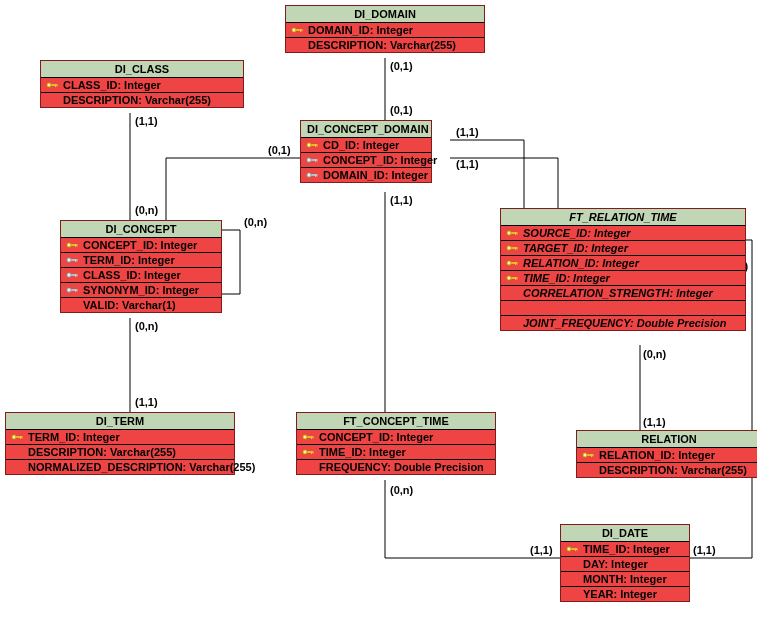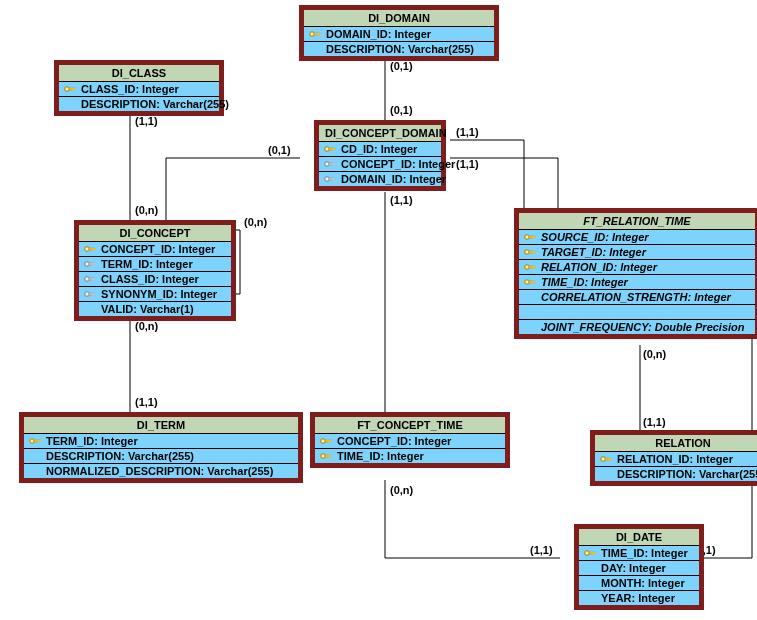--- a/index.html
+++ b/index.html
@@ -9,24 +9,23 @@
     width: 757px;
     height: 620px;
     background: #ffffff;
     font-family: Verdana, Arial, sans-serif;
     font-size: 11px;
     position: relative;
     overflow: hidden;
   }
   .entity {
     position: absolute;
-    background: #7dd3fc;
-    border: 5px solid #7f1d1d;
-    font-size: 11px;
-    margin-left: 14px;
+    background: #ef4444;
+    border: 1px solid #7f1d1d;
+    font-size: 11px;
   }
   .entity-header {
     background: #c1d6b4;
     text-align: center;
     font-weight: bold;
     padding: 2px 6px;
     border-bottom: 1px solid #000;
     white-space: nowrap;
     font-size: 11px;
   }
@@ -137,21 +136,21 @@
         </span>
         <span class="col-label">DOMAIN_ID: Integer</span>
       </div>
       <div class="entity-row">
         <span class="key-icon"></span>
         <span class="col-label">DESCRIPTION: Varchar(255)</span>
       </div>
     </div>
 </div>
 
-<div class="entity" style="left:40px; top:60px; width:170px;">
+<div class="entity" style="left:40px; top:60px; width:204px;">
   <div class="entity-header">DI_CLASS</div>
   <div class="entity-body">
       <div class="entity-row">
         <span class="key-icon">
           <svg viewBox="0 0 24 16">
             <circle cx="6" cy="8" r="5" fill="#f4c430" stroke="#8a6b00" stroke-width="1"></circle>
             <circle cx="6" cy="8" r="2" fill="#fff"></circle>
             <rect x="10" y="6" width="12" height="4" fill="#f4c430" stroke="#8a6b00" stroke-width="0.5"></rect>
             <rect x="18" y="6" width="2" height="6" fill="#f4c430"></rect>
             <rect x="21" y="6" width="2" height="5" fill="#f4c430"></rect>
@@ -324,21 +323,21 @@
       <div class="entity-row">
         <span class="key-icon"></span>
       </div>
       <div class="entity-row">
         <span class="key-icon"></span>
         <span class="col-label">JOINT_FREQUENCY: Double Precision</span>
       </div>
     </div>
 </div>
 
-<div class="entity" style="left:5px; top:412px; width:284px;">
+<div class="entity" style="left:5px; top:412px; width:230px;">
   <div class="entity-header">DI_TERM</div>
   <div class="entity-body">
       <div class="entity-row">
         <span class="key-icon">
           <svg viewBox="0 0 24 16">
             <circle cx="6" cy="8" r="5" fill="#f4c430" stroke="#8a6b00" stroke-width="1"></circle>
             <circle cx="6" cy="8" r="2" fill="#fff"></circle>
             <rect x="10" y="6" width="12" height="4" fill="#f4c430" stroke="#8a6b00" stroke-width="0.5"></rect>
             <rect x="18" y="6" width="2" height="6" fill="#f4c430"></rect>
             <rect x="21" y="6" width="2" height="5" fill="#f4c430"></rect>
@@ -377,20 +376,24 @@
           <svg viewBox="0 0 24 16">
             <circle cx="6" cy="8" r="5" fill="#f4c430" stroke="#8a6b00" stroke-width="1"></circle>
             <circle cx="6" cy="8" r="2" fill="#fff"></circle>
             <rect x="10" y="6" width="12" height="4" fill="#f4c430" stroke="#8a6b00" stroke-width="0.5"></rect>
             <rect x="18" y="6" width="2" height="6" fill="#f4c430"></rect>
             <rect x="21" y="6" width="2" height="5" fill="#f4c430"></rect>
           </svg>
         </span>
         <span class="col-label">TIME_ID: Integer</span>
       </div>
+      <div class="entity-row">
+        <span class="key-icon"></span>
+        <span class="col-label">FREQUENCY: Double Precision</span>
+      </div>
     </div>
 </div>
 
 <div class="entity" style="left:576px; top:430px; width:186px;">
   <div class="entity-header">RELATION</div>
   <div class="entity-body">
       <div class="entity-row">
         <span class="key-icon">
           <svg viewBox="0 0 24 16">
             <circle cx="6" cy="8" r="5" fill="#f4c430" stroke="#8a6b00" stroke-width="1"></circle>

